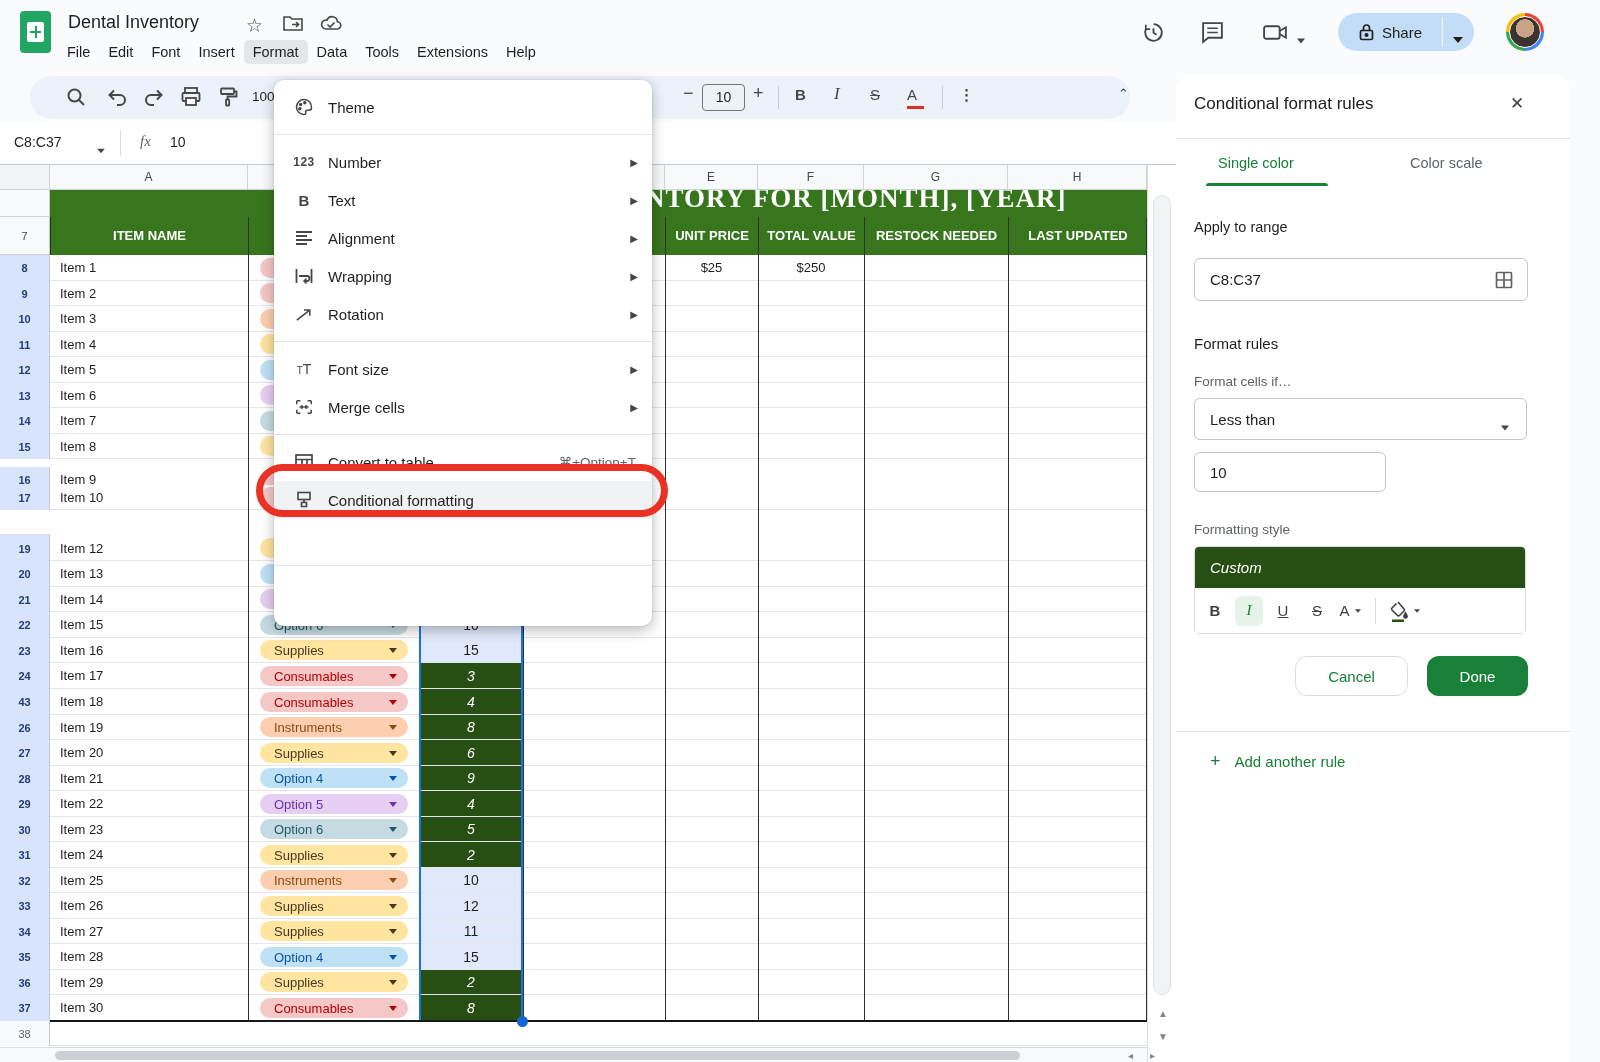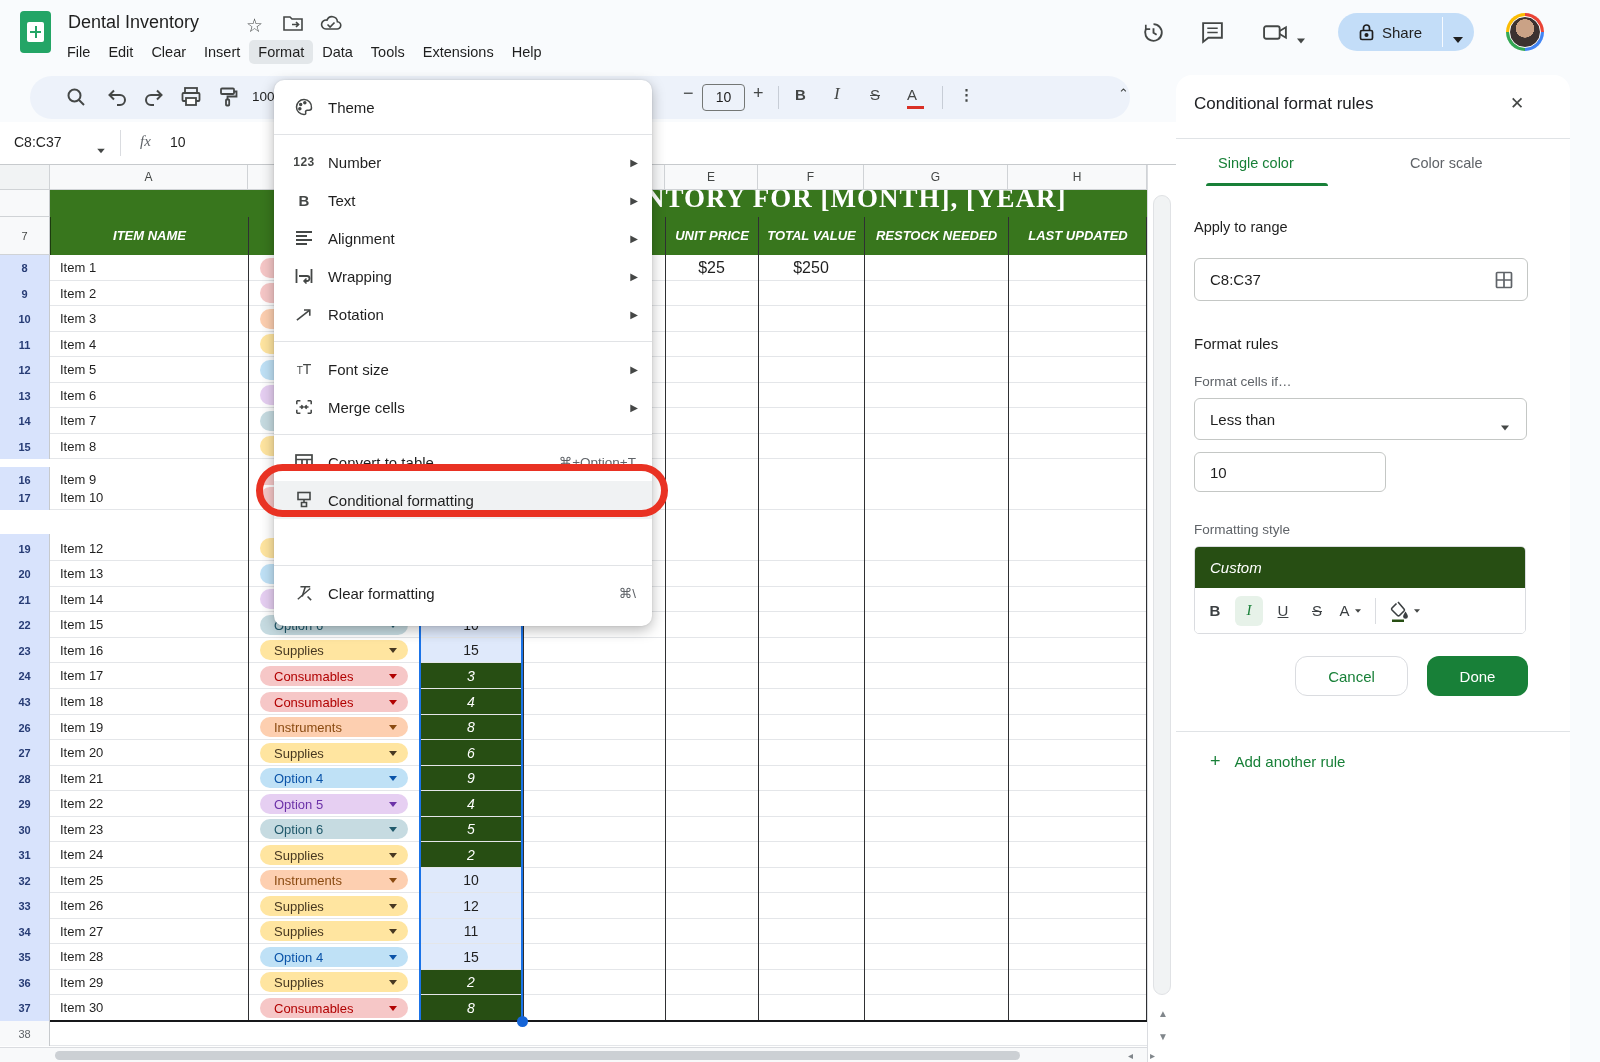--- a/index.html
+++ b/index.html
@@ -44,33 +44,33 @@
   .namebox { position:absolute; left:14px; top:12px; font-size:14px; color:#1f1f1f; }
   .fx { position:absolute; left:140px; top:11px; font-family:"Liberation Serif", serif; font-style:italic; font-size:15px; color:#5f6368; }
   .fval { position:absolute; left:170px; top:12px; font-size:14px; }
 
   
   .sheet { position:absolute; left:0; top:165px; width:1147px; height:882px; background:#fff; }
   .colhead { position:absolute; top:0; height:25px; background:#f8f9fa; border-right:1px solid #d0d3d6; border-bottom:1px solid #d0d3d6; font-size:12px; color:#444746; text-align:center; line-height:24px; }
   .banner { position:absolute; left:50px; top:25px; width:1097px; height:27px; background:#38761d; overflow:hidden; }
   .banner span { position:absolute; left:595px; top:-7px; font-family:"Liberation Serif", serif; font-weight:700; font-size:27px; letter-spacing:1px; color:#fff; white-space:nowrap; }
   .hd6 { position:absolute; left:0; top:25px; width:50px; height:27px; background:#f8f9fa; border-right:1px solid #c7cacd; border-bottom:1px solid #d0d3d6; overflow:hidden; }
-  .hrow { position:absolute; top:52px; height:38px; background:#38761d; color:#fff; font-weight:700; font-size:13px; display:flex; align-items:center; justify-content:center; text-align:left; line-height:1.12; border-left:1px solid rgba(0,0,0,.5);font-style:italic; }
+  .hrow { position:absolute; top:52px; height:38px; background:#38761d; color:#fff; font-weight:700; font-size:13px; display:flex; align-items:center; justify-content:center; text-align:left; line-height:1.12; border-left:1px solid rgba(0,0,0,.5); }
   .hd7 { position:absolute; left:0; top:52px; width:50px; height:38px; background:#f8f9fa; border-right:1px solid #c7cacd; border-bottom:1px solid #d0d3d6; font-size:11px; color:#444746; text-align:center; line-height:38px; }
   .srow { position:absolute; left:0; width:1147px; border-bottom:1px solid #e4e6e9; background:#fff; }
   .rnum { position:absolute; left:0; top:0; bottom:-1px; width:50px; background:#d8e3fc; border-right:1px solid #c7cacd; font-size:11px; font-weight:700; color:#273c75; text-align:center; display:flex; align-items:center; justify-content:center; }
   .rnum.plain { background:#f8f9fa; color:#5f6368; font-weight:400; }
   .acell { position:absolute; left:50px; top:0; bottom:0; width:198px; font-size:13px; display:flex; align-items:center; padding-left:10px; }
   .chip { position:absolute; left:260px; width:148px; height:20px; border-radius:10px; font-size:13px; font-weight:500; display:flex; align-items:center; }
   .chip .cl { margin-left:14px; }
   .chip .cc { position:absolute; right:11px; width:0; height:0; border-left:4.5px solid transparent; border-right:4.5px solid transparent; border-top:5.5px solid currentColor; }
   .qcell { position:absolute; left:421px; top:0; bottom:0; width:100px; font-size:14px; display:flex; align-items:center; justify-content:center; }
   .qcell.low { background:#274e13; color:#fff; font-style:italic; }
   .qcell.ok { background:#dfe9fb; color:#1f1f1f; }
-  .pcell { position:absolute; top:0; bottom:0; font-size:16px; display:flex; align-items:center; justify-content:center; }
+  .pcell { position:absolute; top:0; bottom:0; font-size:13px; display:flex; align-items:center; justify-content:center; }
   .vline { position:absolute; top:52px; width:1px; background:#2f3033; z-index:5; }
   .selline { position:absolute; width:2px; background:#1a73e8; z-index:6; }
   .thickbot { position:absolute; left:50px; width:1097px; height:2px; background:#17181a; z-index:6; }
   .handle { position:absolute; width:11px; height:11px; border-radius:50%; background:#1565d8; z-index:8; }
 
   
   .vscroll { position:absolute; left:1147px; top:165px; width:29px; height:897px; background:#fff; border-left:1px solid #dadce0; }
   .vthumb { position:absolute; left:5px; top:30px; width:18px; height:800px; background:#f1f3f4; border:1px solid #e0e2e5; border-radius:9px; }
   .sarr { position:absolute; color:#80868b; font-size:10px; }
   .hscroll { position:absolute; left:0; top:1047px; width:1147px; height:15px; background:#f8f9fa; border-top:1px solid #dadce0; }
@@ -131,21 +131,21 @@
     </span>
     <span class="tb-ic" style="left:320px;">
       <svg width="22" height="18" viewBox="0 0 22 18" fill="none" stroke="#444746" stroke-width="1.6">
           <path d="M6 15 a4.5 4.5 0 1 1 1-8.9 a5.4 5.4 0 0 1 10.4 1.6 a3.6 3.6 0 0 1 -.6 7.3 z"></path>
           <path d="M7.5 10.5 l2.6 2.6 4.4-4.6"></path>
         </svg>
     </span>
     <div class="menubar">
         <div class="mi">File</div>
         <div class="mi">Edit</div>
-        <div class="mi">Clear</div>
+        <div class="mi">Font</div>
         <div class="mi">Insert</div>
         <div class="mi active">Format</div>
         <div class="mi">Data</div>
         <div class="mi">Tools</div>
         <div class="mi">Extensions</div>
         <div class="mi">Help</div>
       </div>
     <span class="rt-ic" style="left:1141px;">
       <svg width="25" height="25" viewBox="0 0 24 24" fill="none" stroke="#444746" stroke-width="1.8">
           <path d="M12 4 a8 8 0 1 1 -7.3 4.6"></path>
@@ -646,31 +646,20 @@
         <span class="ic">
           <svg width="18" height="16" viewBox="0 0 18 16" fill="none" stroke="#444746" stroke-width="1.7">
             <rect x="1" y="1" width="16" height="14"></rect>
             <path d="M1 5.5 h16 M7 5.5 v9.5 M12 5.5 v9.5"></path>
           </svg>
         </span>
         <span class="lab">Convert to table</span>
         <span class="right">⌘+Option+T</span>
       </div>
       <div class="mdiv" style="top: 485px;"></div>
-      <div class="menuitem" style="top: 494px;">
-        <span class="ic">
-          <svg width="18" height="16" viewBox="0 0 20 18" fill="none" stroke="#444746" stroke-width="1.8">
-            <path d="M6 2 h11 M11.5 2 L8 13"></path>
-            <path d="M3 16 L17 4" stroke-width="1.6"></path>
-            <path d="M14 13 l4 4"></path>
-          </svg>
-        </span>
-        <span class="lab">Clear formatting</span>
-        <span class="right">⌘\</span>
-      </div>
     </div>
   <div class="redoval"></div>
 
   <div class="panel">
     <div class="p-title">Conditional format rules</div>
     <span class="p-close">✕</span>
     <div class="p-div" style="top:63px;"></div>
     <span class="p-tab" style="left:42px; color:#188038;">Single color</span>
     <div class="p-underline"></div>
     <span class="p-tab" style="left:234px; color:#5f6368;">Color scale</span>

